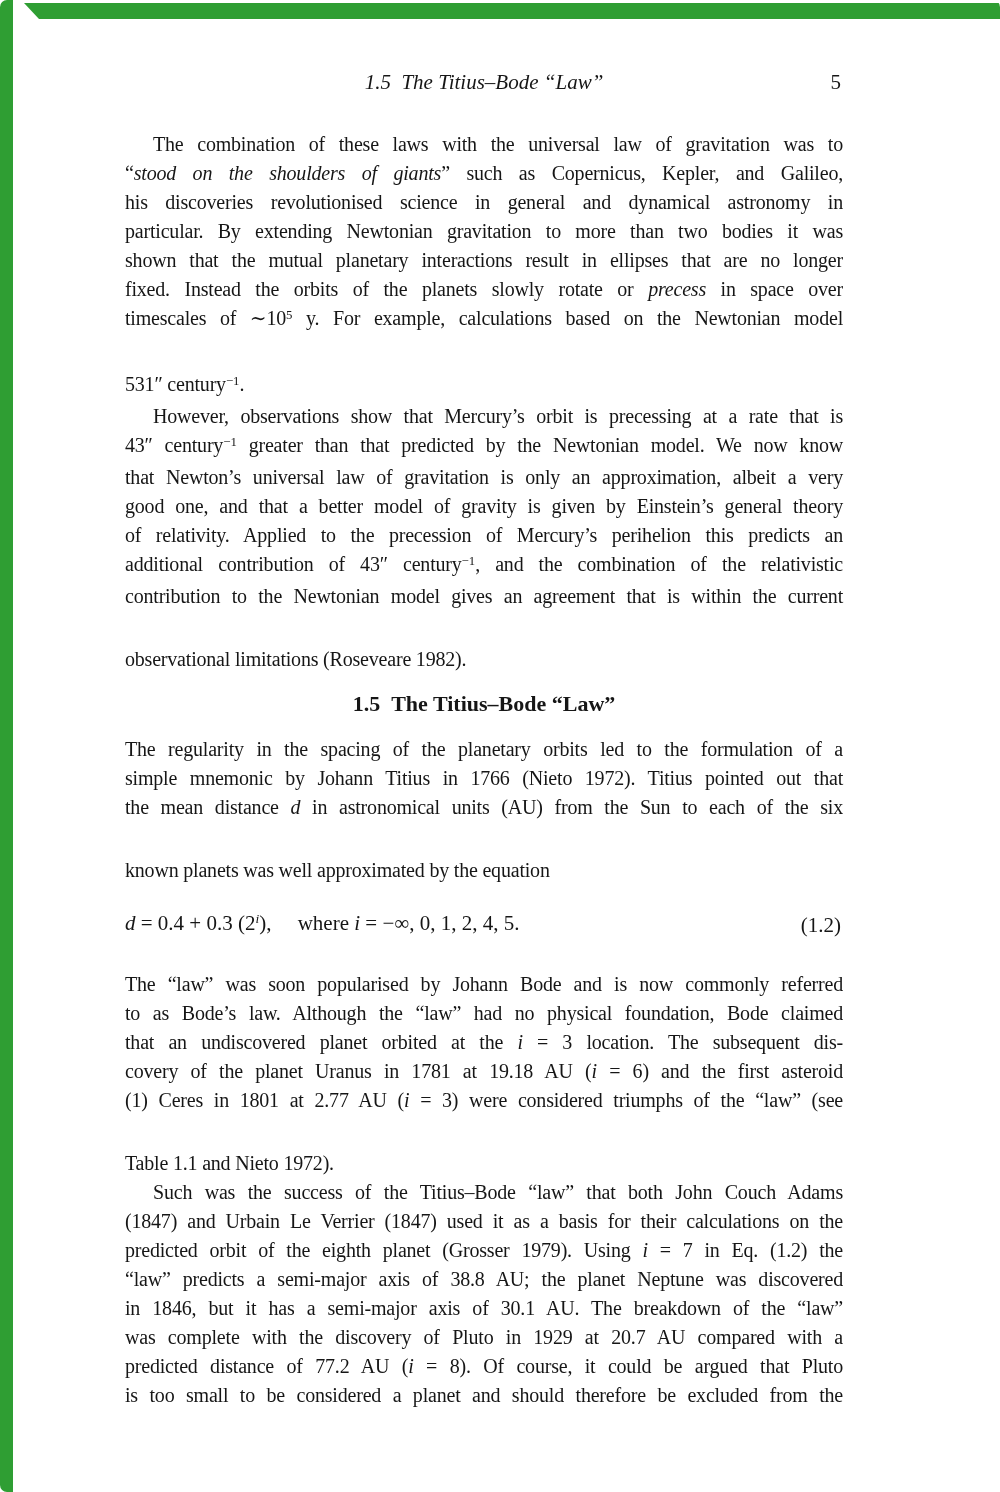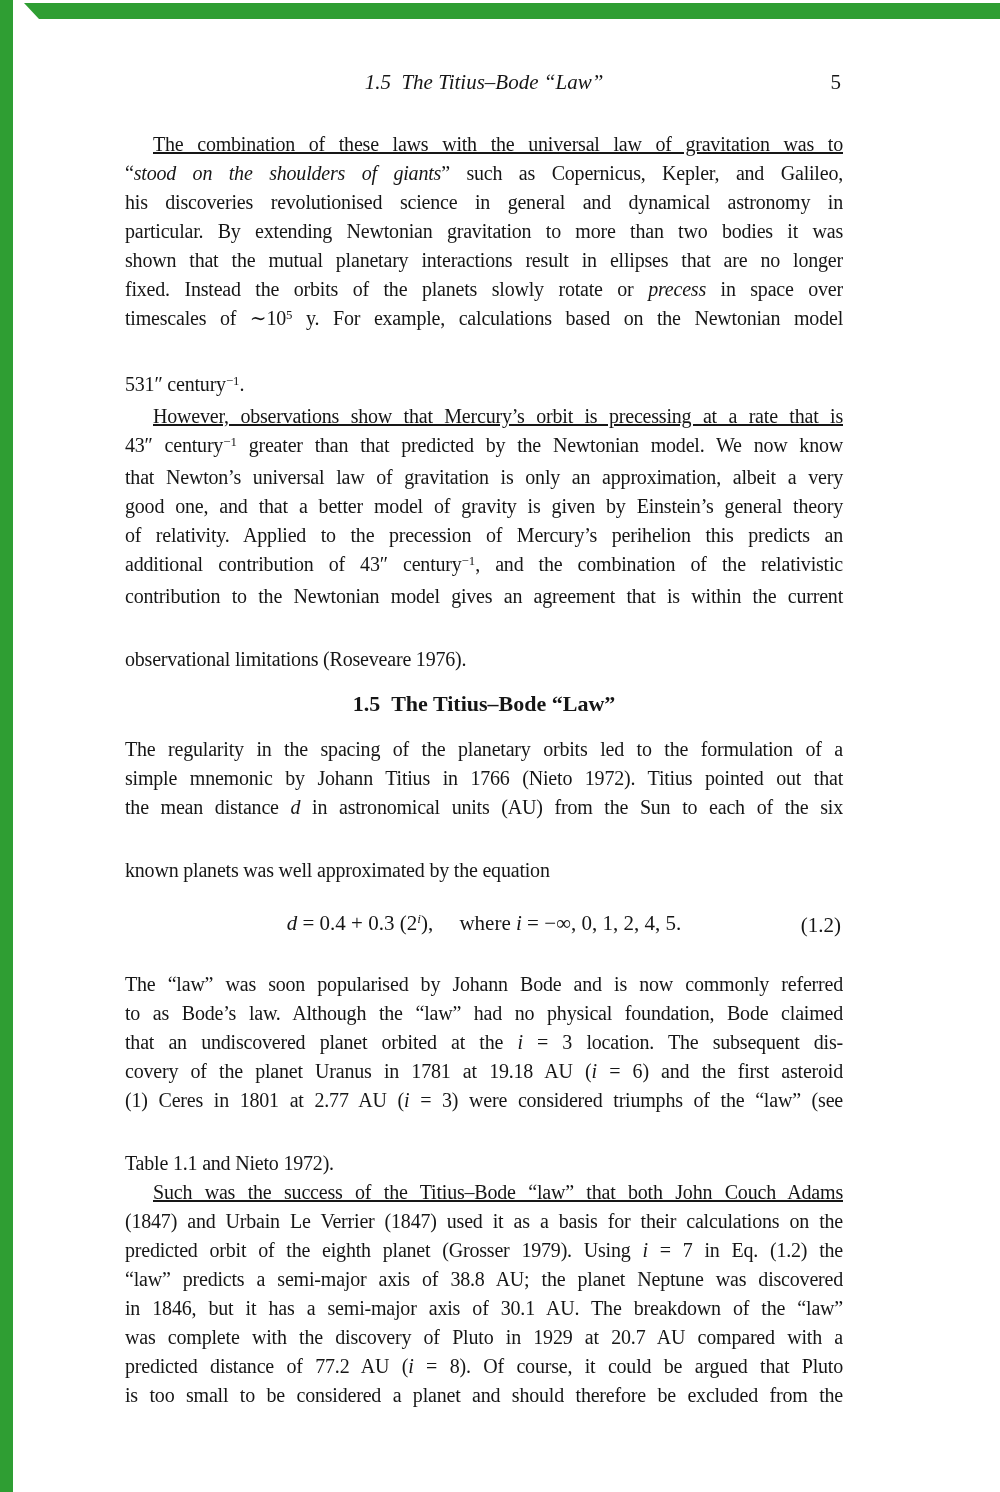--- a/index.html
+++ b/index.html
@@ -4,20 +4,21 @@
 <style>
   html, body { margin: 0; padding: 0; background: #ffffff; }
   .page {
     position: relative;
     width: 1000px;
     height: 1492px;
     background: #ffffff;
     font-family: "Liberation Serif", "DejaVu Serif", serif;
     color: #161616;
     overflow: hidden;
+    border-radius: 7px;
   }
   .scan-edge-left {
     position: absolute;
     left: 0; top: 0;
     width: 13px; height: 1492px;
   }
   .scan-edge-top {
     position: absolute;
     left: 24px; top: 3px; right: 0;
     height: 16px;
@@ -42,40 +43,40 @@
   }
   .body-text {
     margin-top: 34px;
     font-size: 20px;
     line-height: 29px;
     letter-spacing: -0.2px;
   }
   .para { margin: 0; }
   .line { text-align: justify; text-align-last: justify; }
   .line.last { text-align-last: left; margin-top: 34px; }
-  .line.indent { text-indent: 28px; text-decoration: underline; }
+  .line.indent { text-indent: 28px; }
   .run.i { font-style: italic; }
   .run.sup, .run.isup {
     font-size: 0.64em;
     position: relative;
     top: -0.5em;
     letter-spacing: 0;
   }
   .run.isup { font-style: italic; }
   .section-heading {
     font-weight: bold;
     text-align: center;
     font-size: 22px;
     line-height: 29px;
     margin: 15px 0 17px 0;
     letter-spacing: 0;
   }
   .equation {
     position: relative;
-    text-align: center;
+    text-align: left;
     font-size: 21px;
     line-height: 29px;
     margin: 24px 0 30px 0;
     letter-spacing: 0;
   }
   .eq-number { position: absolute; right: 2px; top: 2px; }
 </style>
 </head>
 <body>
 
@@ -99,21 +100,21 @@
           <div class="line last"><span class="run r">531″ century</span><span class="run sup">−1</span><span class="run r">.</span></div>
         </div>
         <div class="para">
           <div class="line indent"><span class="run r">However, observations show that Mercury’s orbit is precessing at a rate that is</span></div>
           <div class="line"><span class="run r">43″ century</span><span class="run sup">−1</span><span class="run r"> greater than that predicted by the Newtonian model.  We now know</span></div>
           <div class="line"><span class="run r">that Newton’s universal law of gravitation is only an approximation, albeit a very</span></div>
           <div class="line"><span class="run r">good one, and that a better model of gravity is given by Einstein’s general theory</span></div>
           <div class="line"><span class="run r">of relativity.  Applied to the precession of Mercury’s perihelion this predicts an</span></div>
           <div class="line"><span class="run r">additional contribution of 43″ century</span><span class="run sup">−1</span><span class="run r">, and the combination of the relativistic</span></div>
           <div class="line"><span class="run r">contribution to the Newtonian model gives an agreement that is within the current</span></div>
-          <div class="line last"><span class="run r">observational limitations (Roseveare 1976).</span></div>
+          <div class="line last"><span class="run r">observational limitations (Roseveare 1982).</span></div>
         </div>
         <div class="section-heading">1.5 The Titius–Bode “Law”</div>
         <div class="para">
           <div class="line"><span class="run r">The regularity in the spacing of the planetary orbits led to the formulation of a</span></div>
           <div class="line"><span class="run r">simple mnemonic by Johann Titius in 1766 (Nieto 1972).  Titius pointed out that</span></div>
           <div class="line"><span class="run r">the mean distance </span><span class="run i">d</span><span class="run r"> in astronomical units (AU) from the Sun to each of the six</span></div>
           <div class="line last"><span class="run r">known planets was well approximated by the equation</span></div>
         </div>
         <div class="equation"><span class="eq-body"><span class="run i">d</span><span class="run r"> = 0.4 + 0.3 (2</span><span class="run isup">i</span><span class="run r">),  where </span><span class="run i">i</span><span class="run r"> = −∞, 0, 1, 2, 4, 5.</span></span><span class="eq-number">(1.2)</span></div>
         <div class="para">

